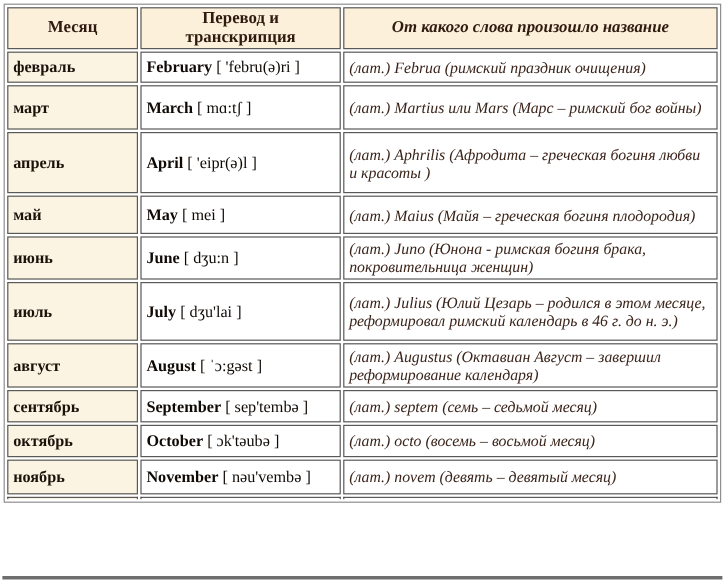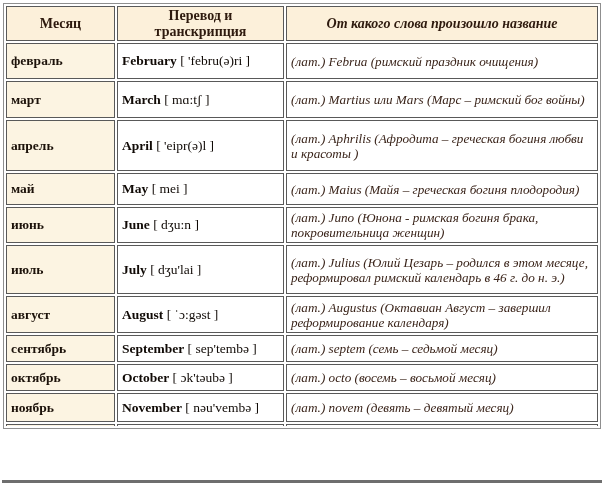--- a/index.html
+++ b/index.html
@@ -61,21 +61,21 @@
       </colgroup>
 
     <tbody>
         <tr style="height:34px;padding-left:20px;">
       <th>Месяц</th>
       <th>Перевод и транскрипция</th>
       <th class="origin-h">От какого слова произошло название</th>
     </tr>
 
 
-    <tr style="height:36px;">
+    <tr style="height:26px;">
       <td class="c-month">февраль</td>
       <td class="c-trans">
         <span class="en">February</span>
         <span class="ipa">[ 'febru(ə)ri ]</span>
       </td>
       <td class="c-origin">(лат.) Februa (римский праздник очищения)</td>
     </tr>
 
     <tr style="height:37px;">
       <td class="c-month">март</td>

